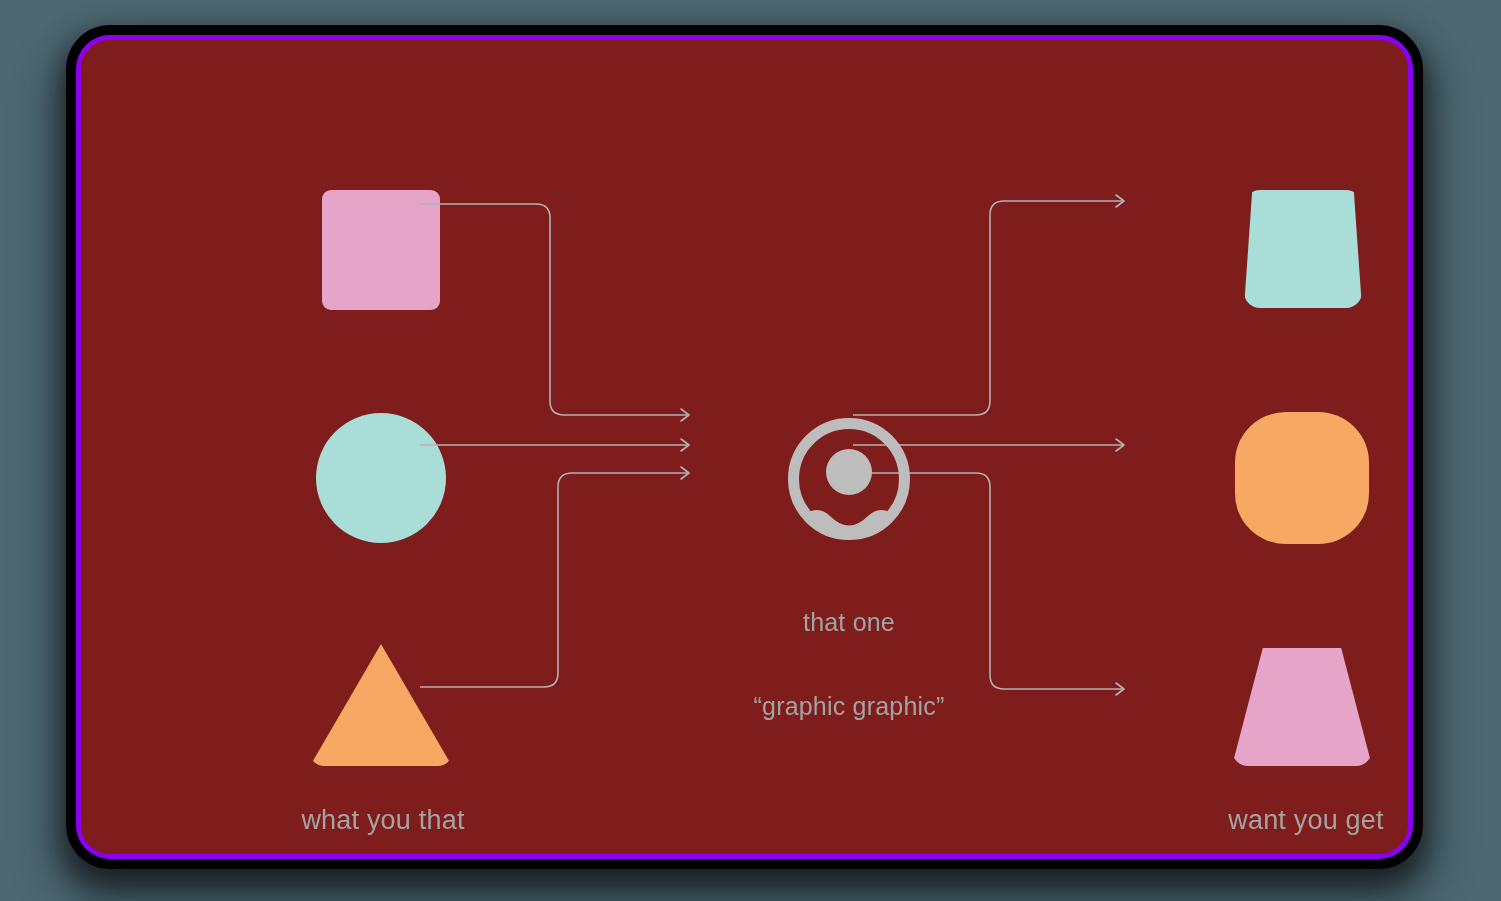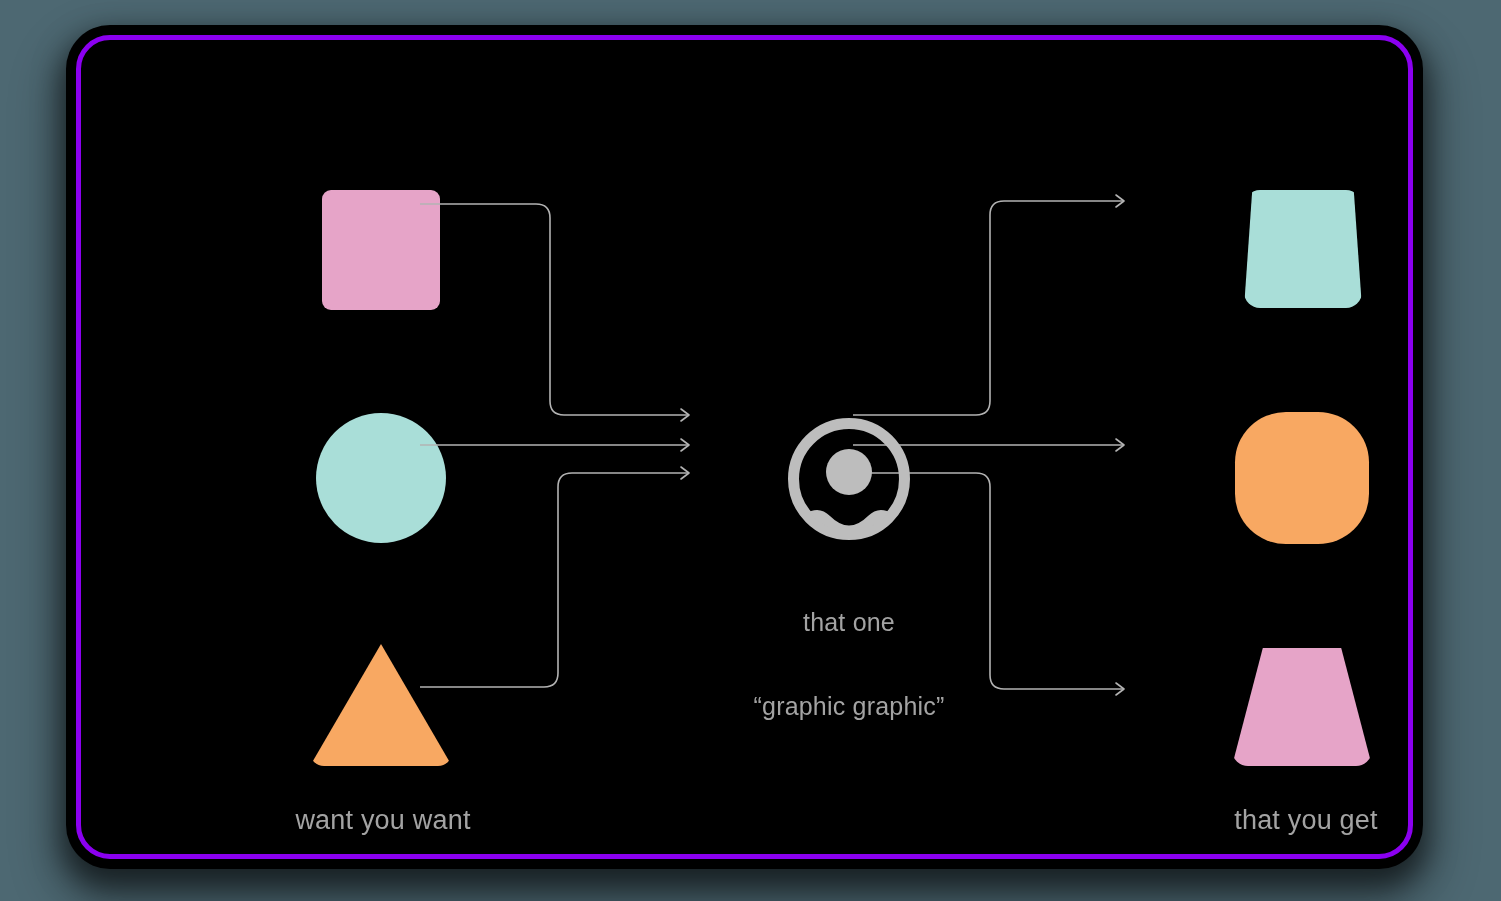--- a/index.html
+++ b/index.html
@@ -21,21 +21,21 @@
   }
 
   
   #device-frame {
     position: absolute;
     left: 76px;
     top: 35px;
     width: 1337px;
     height: 824px;
     box-sizing: border-box;
-    background: #000000;
+    background: #7f1d1d;
     border: 5px solid #8b00f0;
     border-radius: 34px;
     box-shadow:
       0 0 0 10px #000000,
       0 14px 28px 14px rgba(0,0,0,0.55),
       0 26px 46px 22px rgba(0,0,0,0.30);
   }
 
   #canvas {
     position: absolute;
@@ -233,19 +233,19 @@
           <circle cx="61" cy="54" r="23" fill="#bdbdbd"></circle>
           <path d="M 5 122 L 5 108 Q 26 82 42 98 Q 61 117 80 98 Q 96 82 117 108 L 117 122 Z" fill="#bdbdbd" clip-path="url(#ring-clip)"></path>
         </svg>
       </div>
 
       <div id="center-caption" class="caption">
         <span class="line">that one</span>
         <span class="line">“graphic graphic”</span>
       </div>
 
-      <div id="label-left" class="caption">want you want</div>
-      <div id="label-right" class="caption">that you get</div>
+      <div id="label-left" class="caption">what you that</div>
+      <div id="label-right" class="caption">want you get</div>
 
     </div>
   </div>
 
 </div>
 
 </body></html>

